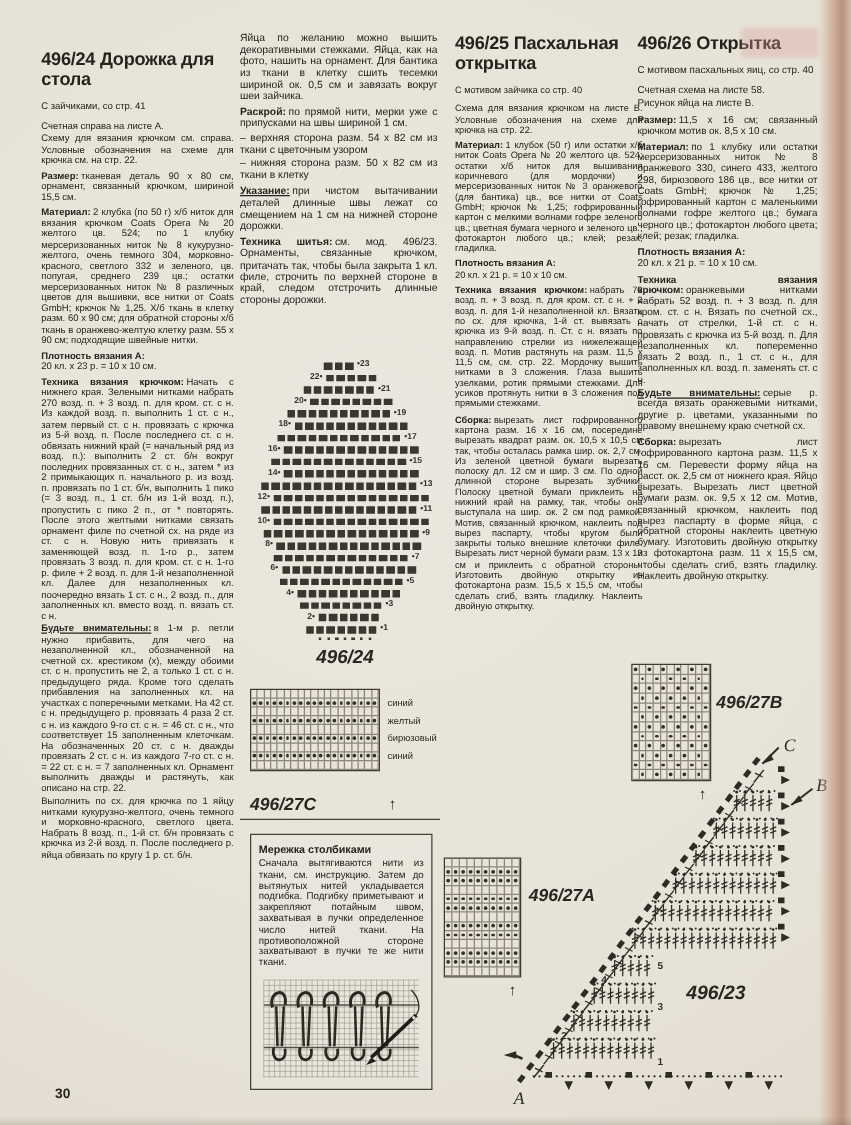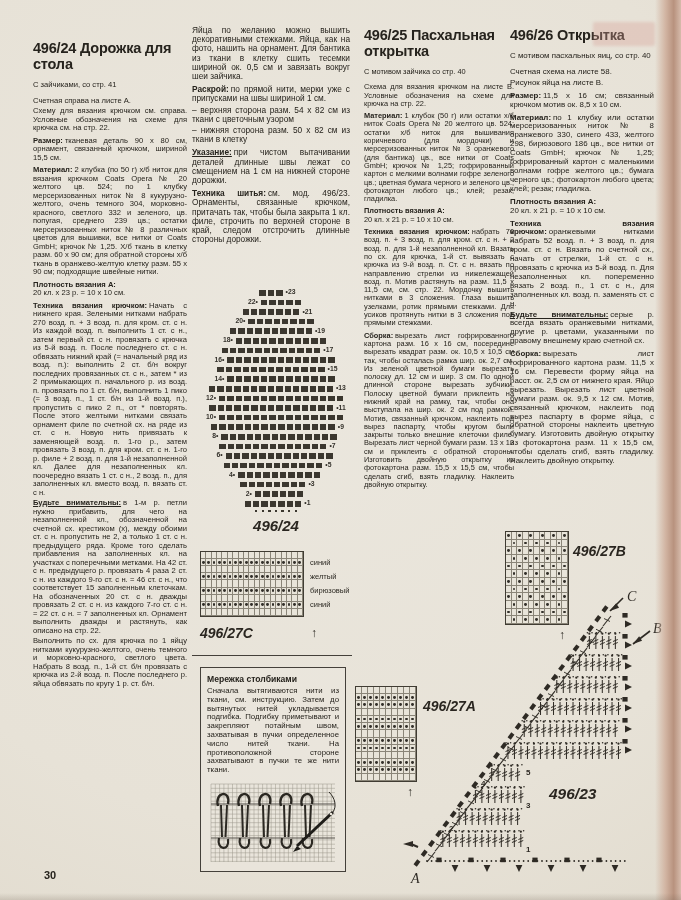--- a/index.html
+++ b/index.html
@@ -31,26 +31,26 @@
   #eggcap{display:block;text-align:center;margin-top:5px;font-size:15px;}
   
   .grid{display:grid;border:1.6px solid #403c33;background:#e8e4d9;}
   .cell{border-right:0.5px solid #8a8578;border-bottom:0.5px solid #8a8578;
         display:flex;align-items:center;justify-content:center;}
   .bead::after{content:"";width:2.8px;height:2.8px;background:#33302a;border-radius:50%;}
   #w27C{position:absolute;left:200px;top:551px;width:158px;}
   #g27C{width:102px;height:64px;}
   #g27Clab{position:absolute;left:110px;top:0;}
   .clab{position:absolute;left:0;font-size:7.5px;white-space:nowrap;color:#2c2922;}
-  .caprow{display:flex;align-items:center;margin-top:8px;}
+  .caprow{display:flex;align-items:center;margin-top:18px;}
   .uparrow{font-weight:700;font-size:12px;line-height:1;color:#2c2922;}
   #w27C .uparrow{margin-left:58px;}
   #w27A{position:absolute;left:355px;top:686px;width:150px;}
   #g27A{width:60px;height:94px;}
-  #w27A .caption,#w27B .caption{position:absolute;left:68px;top:12px;}
+  #w27A .caption,#w27B .caption{position:absolute;left:68px;top:22px;}
   #w27A .uparrow{position:absolute;left:52px;top:100px;}
   #w27B{position:absolute;left:505px;top:531px;width:150px;}
   #g27B{width:62px;height:92px;}
   #w27B .uparrow{position:absolute;left:54px;top:98px;}
   
   .divider{position:absolute;left:192px;top:655px;width:160px;border-top:1.3px solid #44403a;}
   #hembox{position:absolute;left:200px;top:667px;width:146px;border:1.1px solid #44403a;
           padding:6px 6px 5px;background:rgba(236,232,223,.5);box-sizing:border-box;}
   #hembox h2{font-size:8.6px;margin:0 0 3px;}
   #hembox p{font-size:7.8px;line-height:8.8px;}

